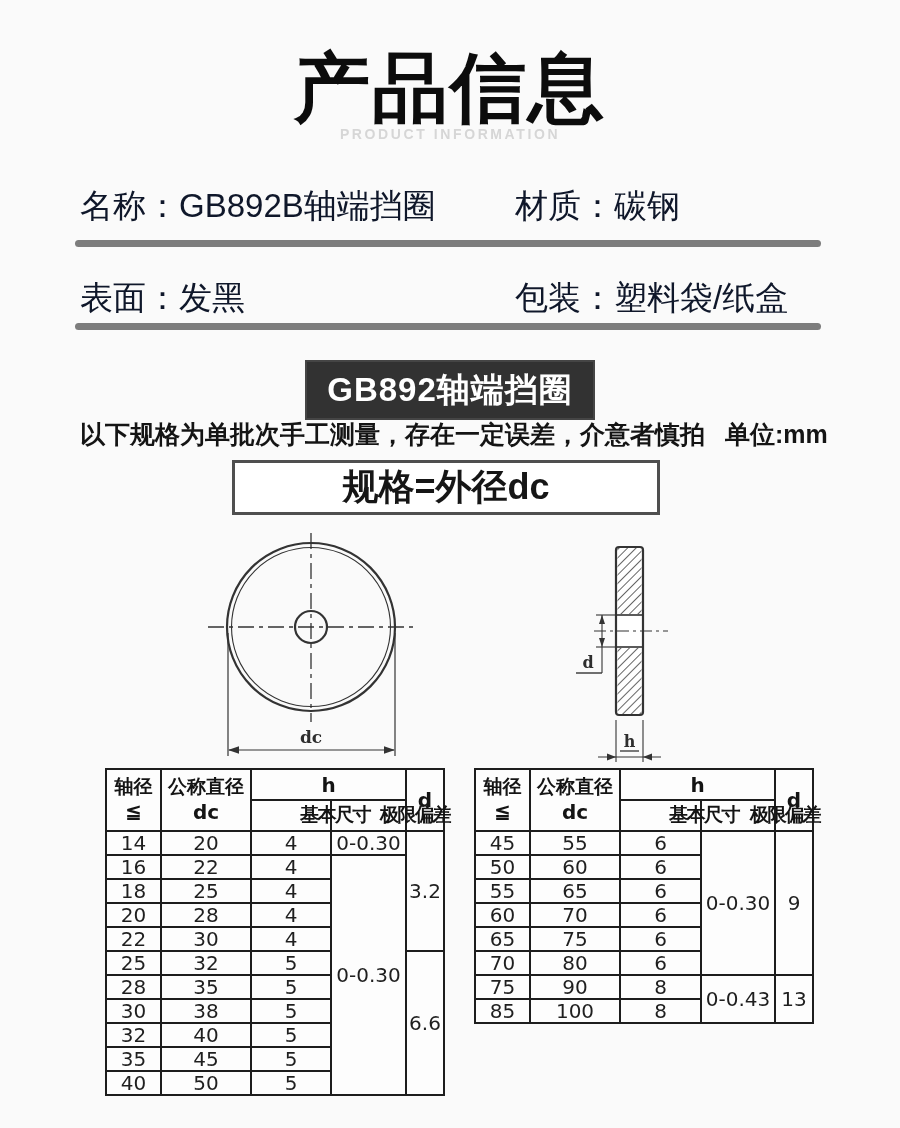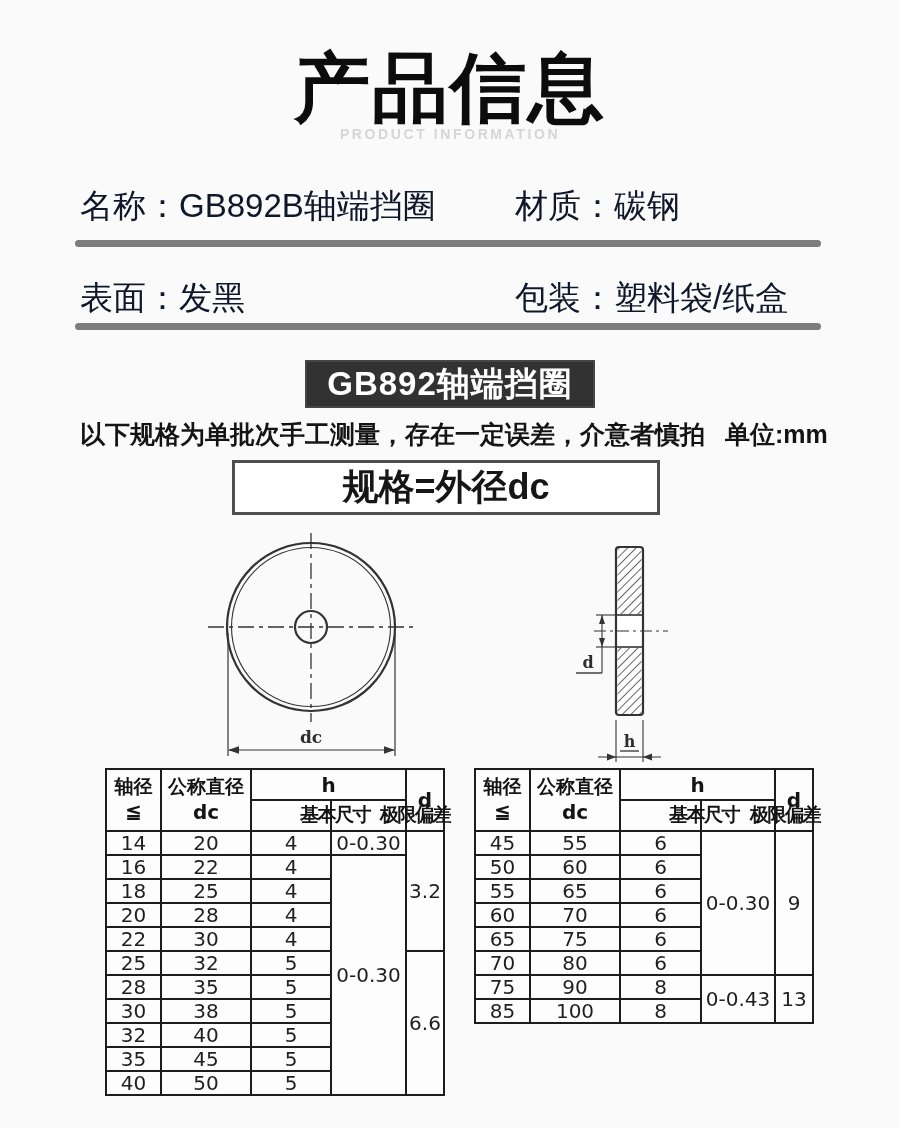--- a/index.html
+++ b/index.html
@@ -16,21 +16,21 @@
   
   .attr-row { position:absolute; left:80px; width:740px; display:flex; font-size:33px; color:#0f172a; }
   .attr-row .attr-cell:first-child { width:435px; }
   .attr-row1 { top:184px; }
   .attr-row2 { top:260px;margin-top:16px; }
   .divider { position:absolute; left:75px; width:746px; height:7px; background:#7d7d7d; border-radius:4px; }
   .divider1 { top:240px; }
   .divider2 { top:323px; }
   
   .std-badge {
-    position:absolute; top:360px; left:305px; width:290px; height:48px;
+    position:absolute; top:360px; left:305px; width:290px; height:60px;
     background:#323232; border:2px solid #454545; color:#ffffff;
     display:flex; align-items:center; justify-content:center;
     font-size:33px; font-weight:bold; letter-spacing:1px;
   }
   .note-row {
     position:absolute; top:418px; left:80px; width:735px;
     display:flex; justify-content:space-between;
     font-size:25px; font-weight:bold; color:#141414; white-space:nowrap;gap:20px;
   }
   .formula-box {

